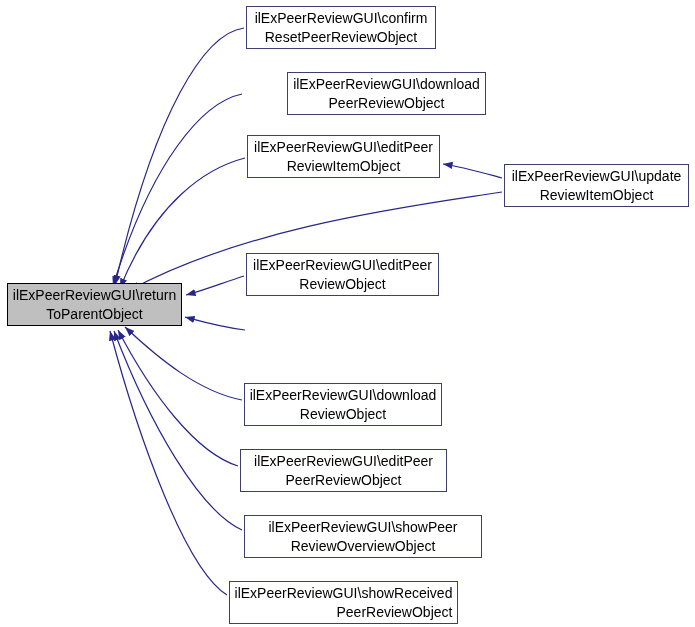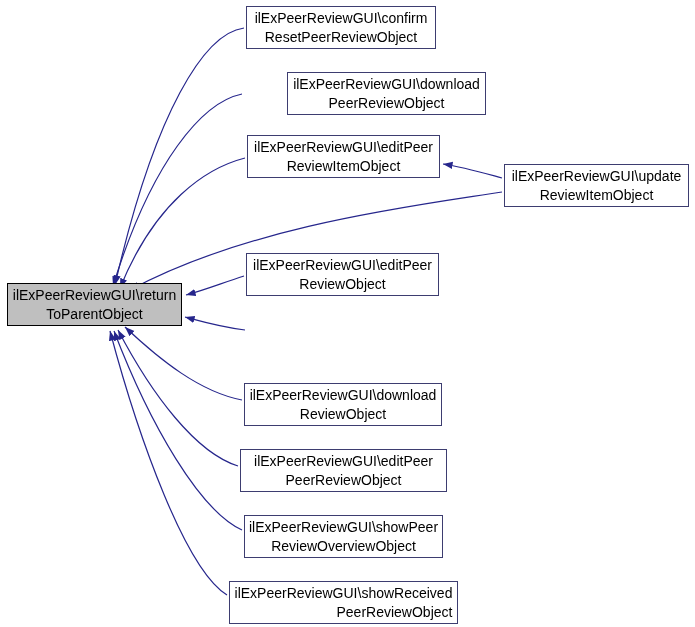--- a/index.html
+++ b/index.html
@@ -104,21 +104,21 @@
   <div class="node" style="left:244px; top:383px; width:198px; height:43px;">
     <span>ilExPeerReviewGUI\download
 ReviewObject</span>
   </div>
 
   <div class="node" style="left:240px; top:449px; width:207px; height:43px;">
     <span>ilExPeerReviewGUI\editPeer
 PeerReviewObject</span>
   </div>
 
-  <div class="node" style="left:244px; top:515px; width:199px; height:43px;justify-content:center;">
+  <div class="node" style="left:244px; top:515px; width:238px; height:43px;justify-content:center;">
     <span>ilExPeerReviewGUI\showPeer
 ReviewOverviewObject</span>
   </div>
 
   <div class="node" style="left:229px; top:581px; width:229px; height:43px;text-align:right;">
     <span>ilExPeerReviewGUI\showReceived
 PeerReviewObject</span>
   </div>
 
 </div>

